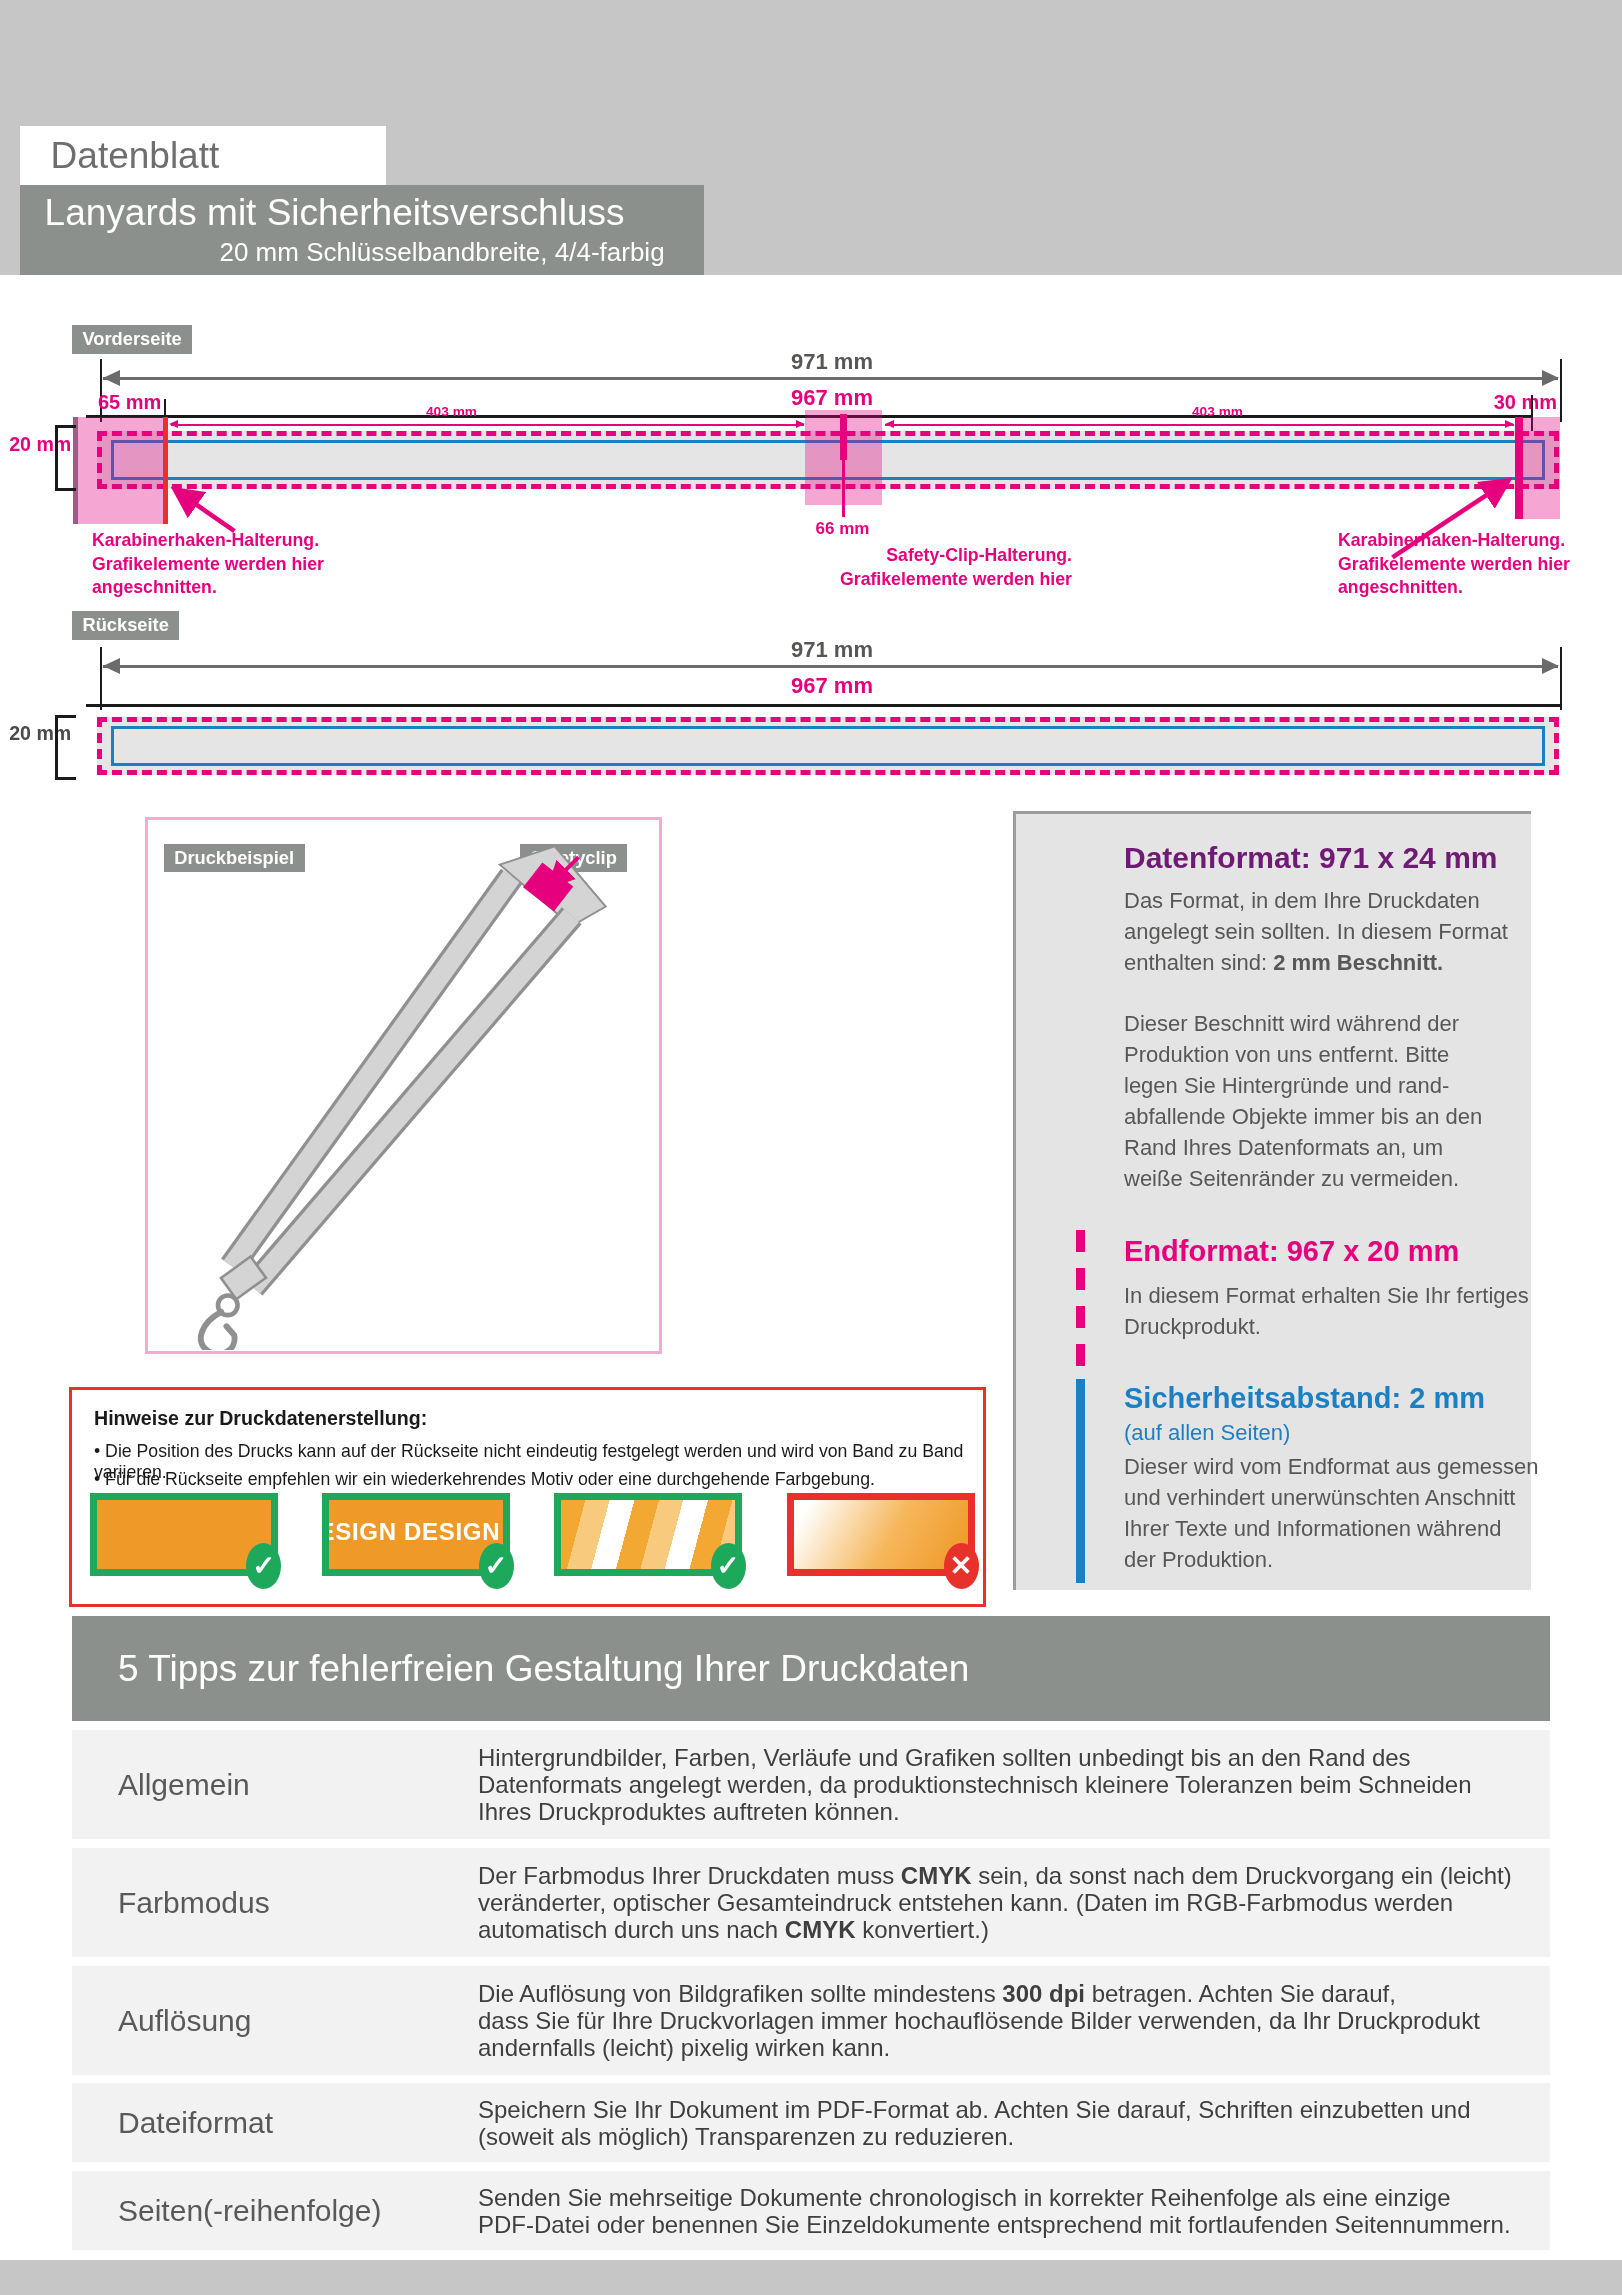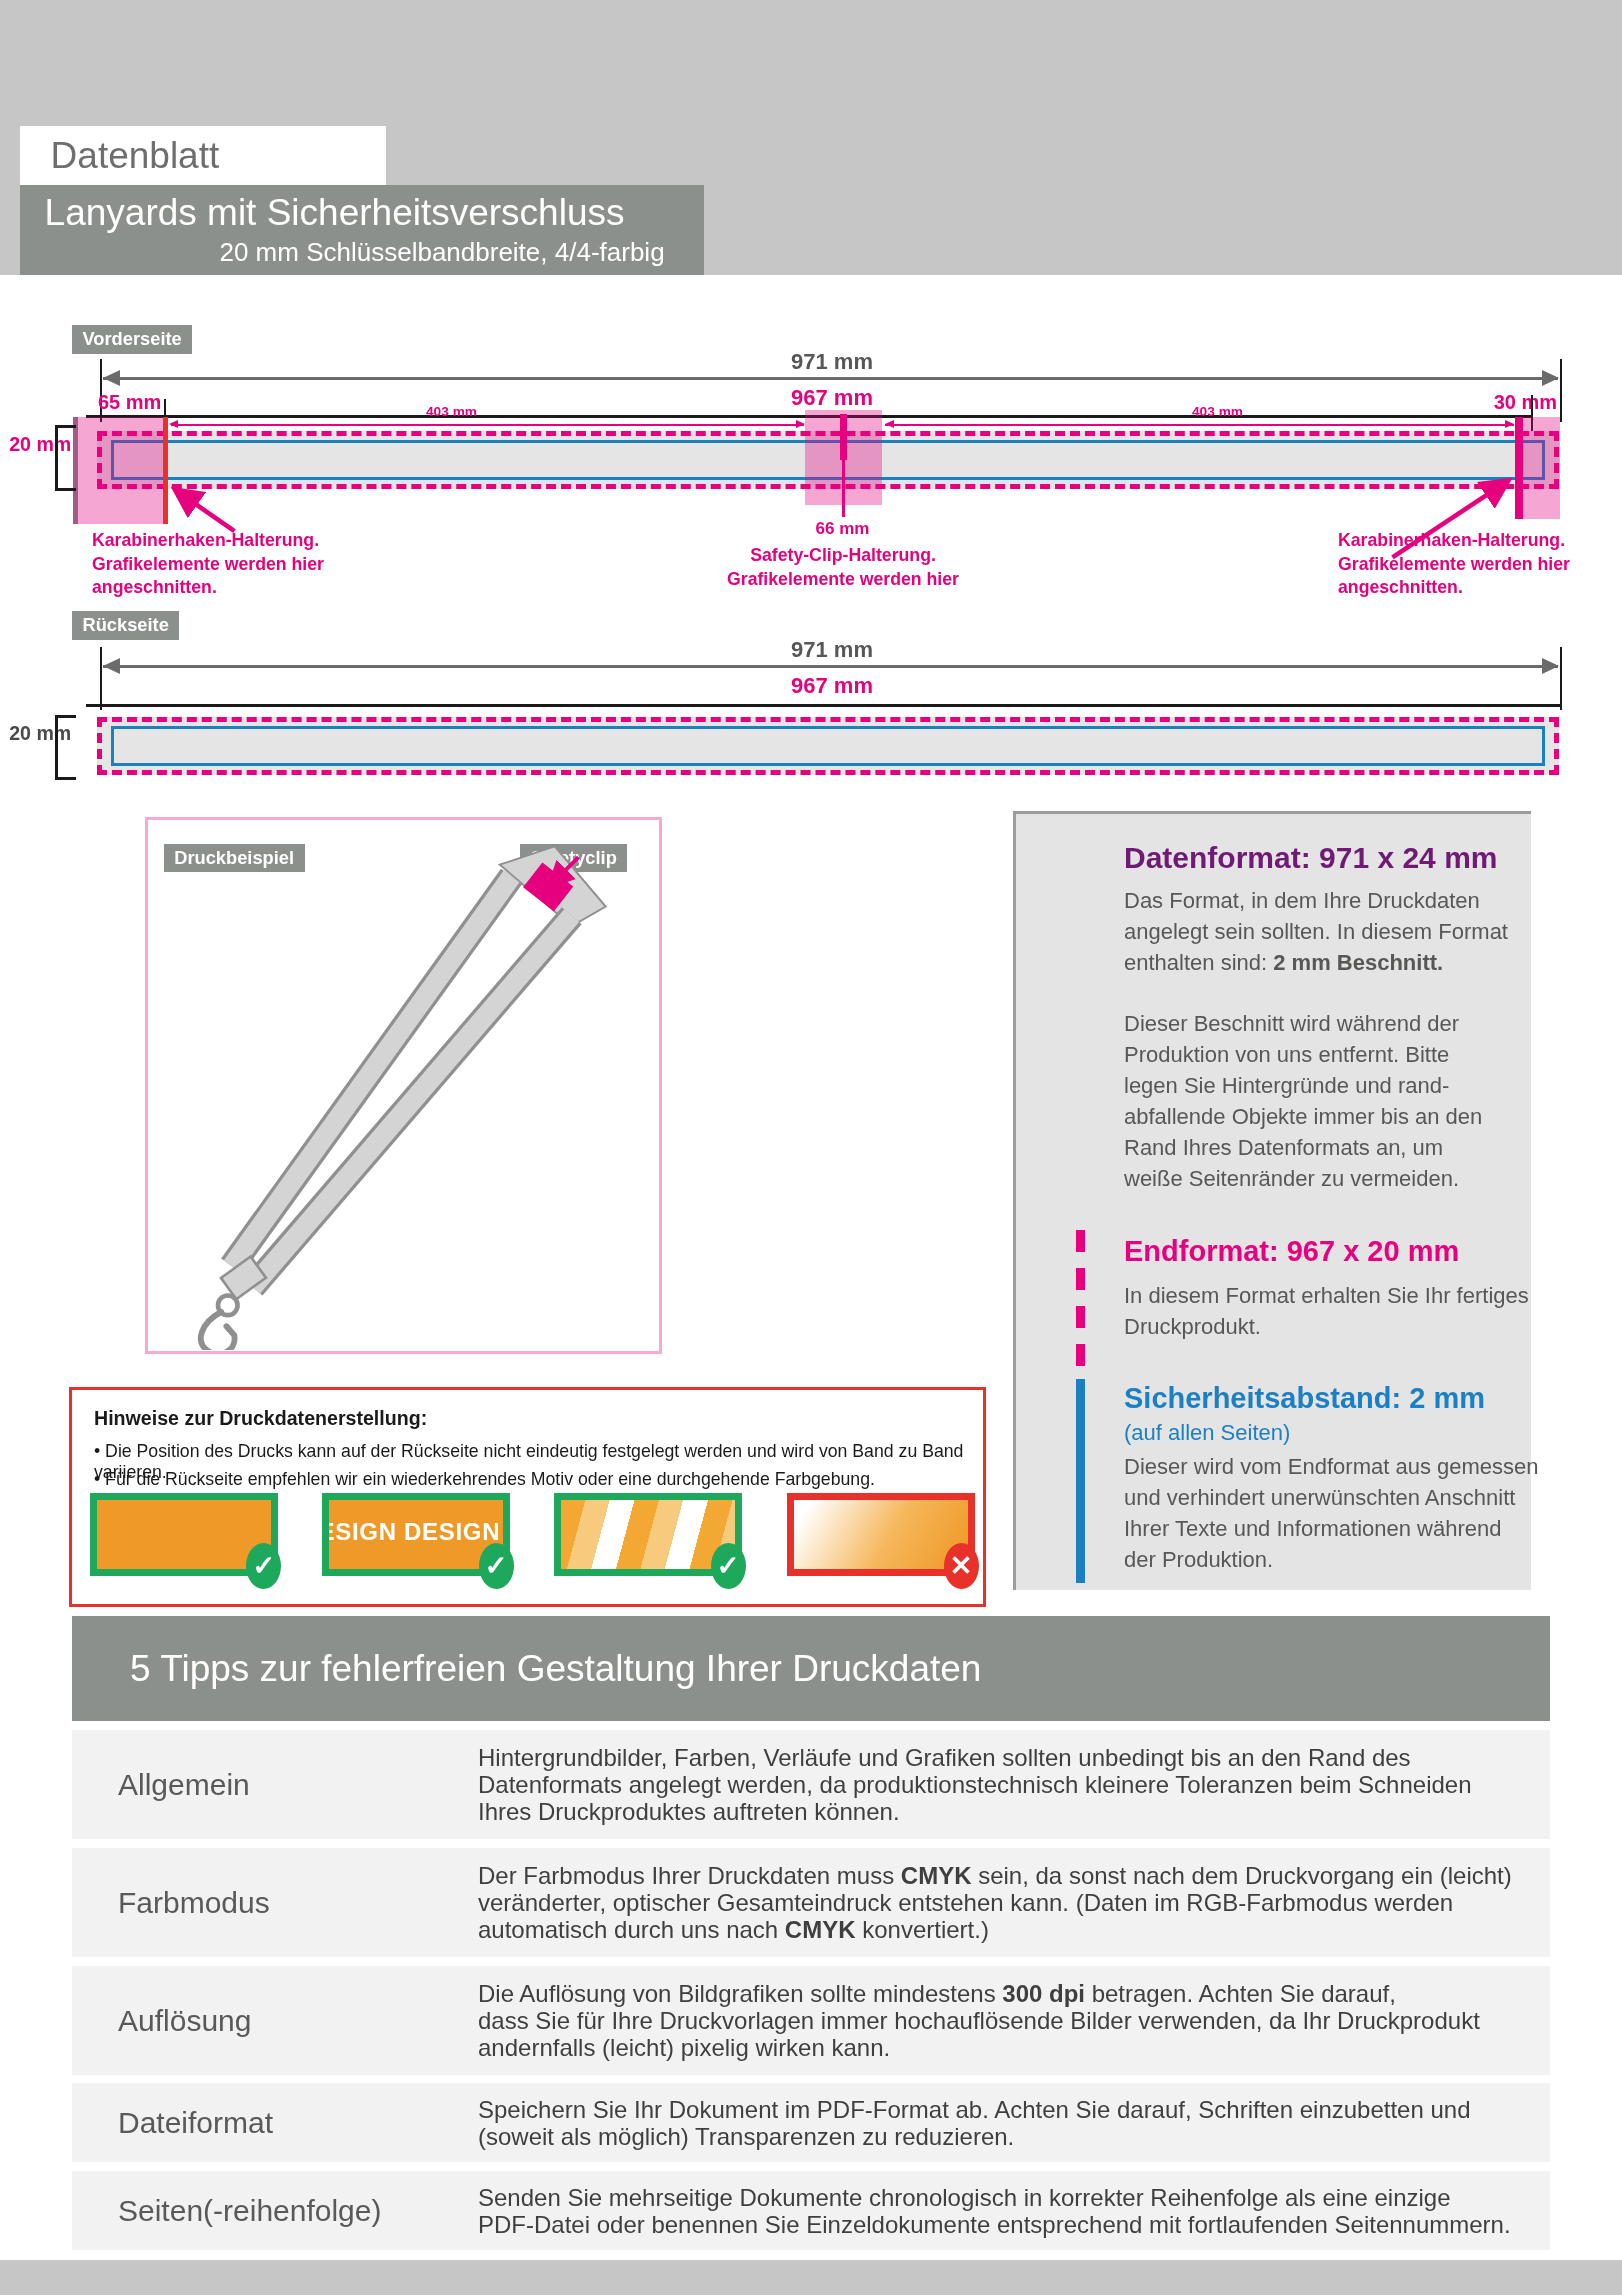--- a/index.html
+++ b/index.html
@@ -57,21 +57,21 @@
   .sw-ok{border:7.9px solid #1ea85b;}
   .sw-bad{border:7.9px solid #e8312a;}
   .badge{position:absolute;right:-10.5px;bottom:-19.6px;width:35px;height:46px;border-radius:50%;
     color:#ffffff;font-size:27.5px;font-weight:bold;display:flex;align-items:center;justify-content:center;}
   .badge.green{background:#1ea85b;} .badge.red{background:#e8312a;}
   .sw-fill{position:absolute;inset:0;overflow:hidden;}
   .design-txt{position:absolute;left:-10.5px;top:18.3px;color:#ffffff;font-weight:bold;font-size:24px;letter-spacing:0.7px;white-space:nowrap;}
 
   
   .tips-banner{left:72px;top:1616px;width:1478px;height:105px;background:#8c908c;color:#ffffff;
-    font-size:37px;display:flex;align-items:center;padding-left:58px;box-sizing:border-box;}
+    font-size:37px;display:flex;align-items:center;padding-left:46px;box-sizing:border-box;}
   .tip-row{position:absolute;left:72px;width:1478px;background:#f2f2f2;display:flex;align-items:center;box-sizing:border-box;}
   .tip-label{width:406px;padding-left:46px;font-size:30px;color:#595959;box-sizing:border-box;flex:none;}
   .tip-text{flex:1;font-size:24px;line-height:27px;color:#3f3f3f;padding-right:26px;}
   .tip-text b{color:#3f3f3f;}
 
   svg.overlay{position:absolute;left:0;top:0;pointer-events:none;}
 </style>
 </head>
 <body>
 
@@ -126,21 +126,21 @@
   <div class="mline" style="left:1515px;top:417px;width:7.9px;height:102px;"></div>
 
   <div class="dim-label m-txt" style="left:9.2px;top:433px;width:72px;font-size:19.6px;text-align:left;">20 mm</div>
   <div class="bline" style="left:55px;top:425px;width:2.6px;height:65px;"></div>
   <div class="bline" style="left:55px;top:425px;width:21px;height:2.6px;"></div>
   <div class="bline" style="left:55px;top:488px;width:21px;height:2.6px;"></div>
 
   <div class="ann pre" style="left:92px;top:529px;">Karabinerhaken-Halterung.
 Grafikelemente werden hier
 angeschnitten.</div>
-  <div class="ann pre" style="left:614px;top:544px;width:458px;text-align:center;">Safety-Clip-Halterung.
+  <div class="ann pre" style="left:614px;top:544px;width:458px;text-align:right;">Safety-Clip-Halterung.
 Grafikelemente werden hier</div>
   <div class="ann pre" style="left:1338px;top:529px;">Karabinerhaken-Halterung.
 Grafikelemente werden hier
 angeschnitten.</div>
 
   <div class="abs chip" style="left:72px;top:611px;">Rückseite</div>
 
   <div class="tick" style="left:100px;top:647px;height:63px;"></div>
   <div class="tick" style="left:1560px;top:647px;height:63px;"></div>
   <div class="gline" style="left:103px;top:665px;width:1455px;height:3.3px;"></div>

